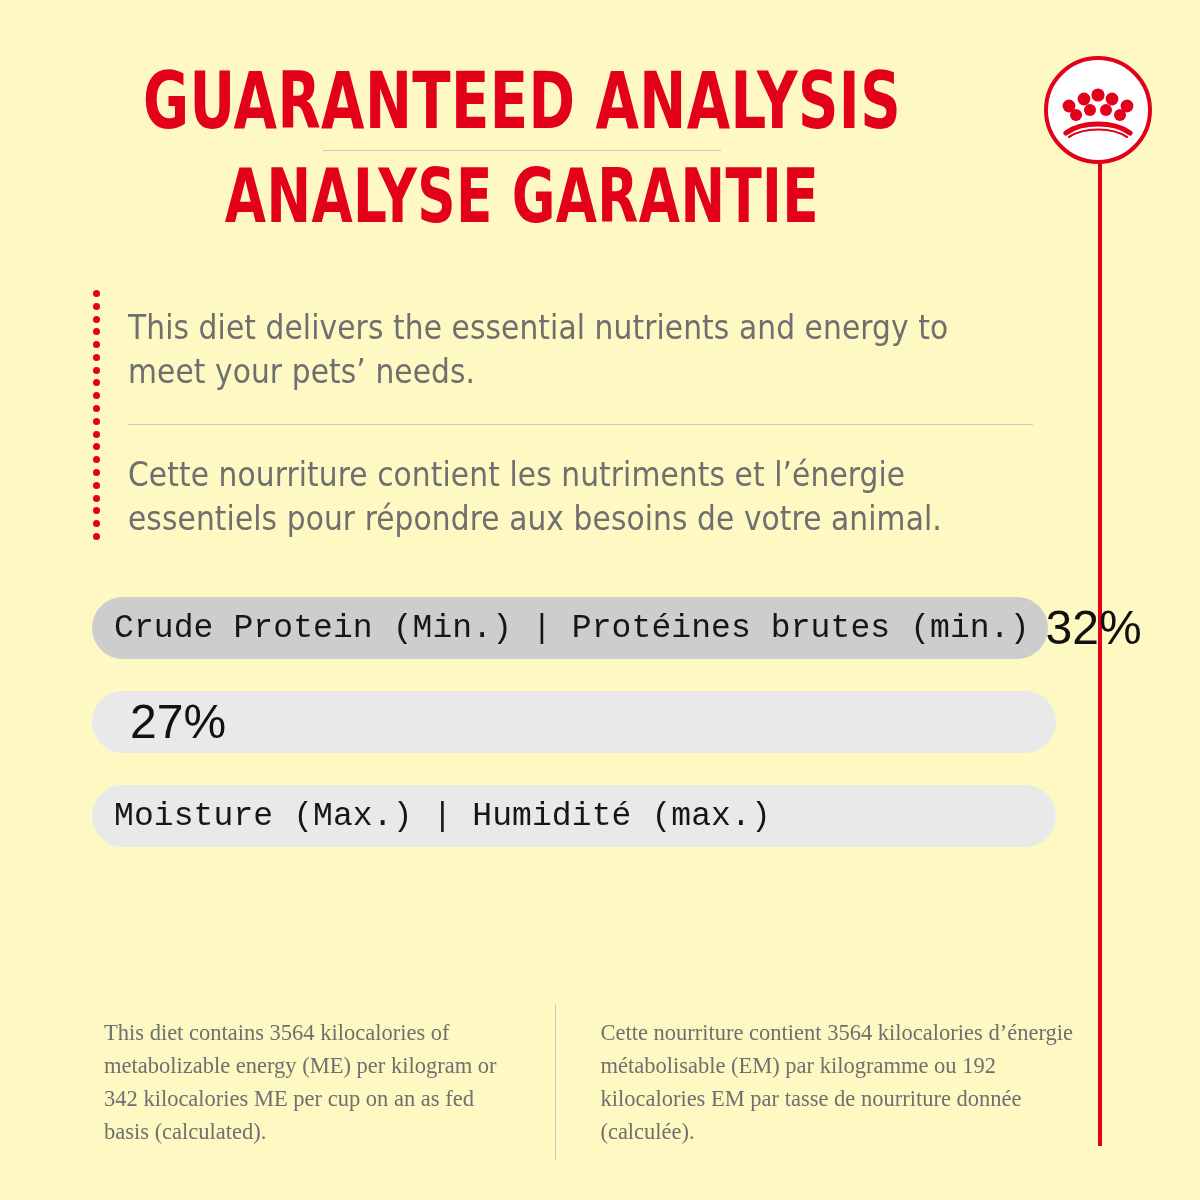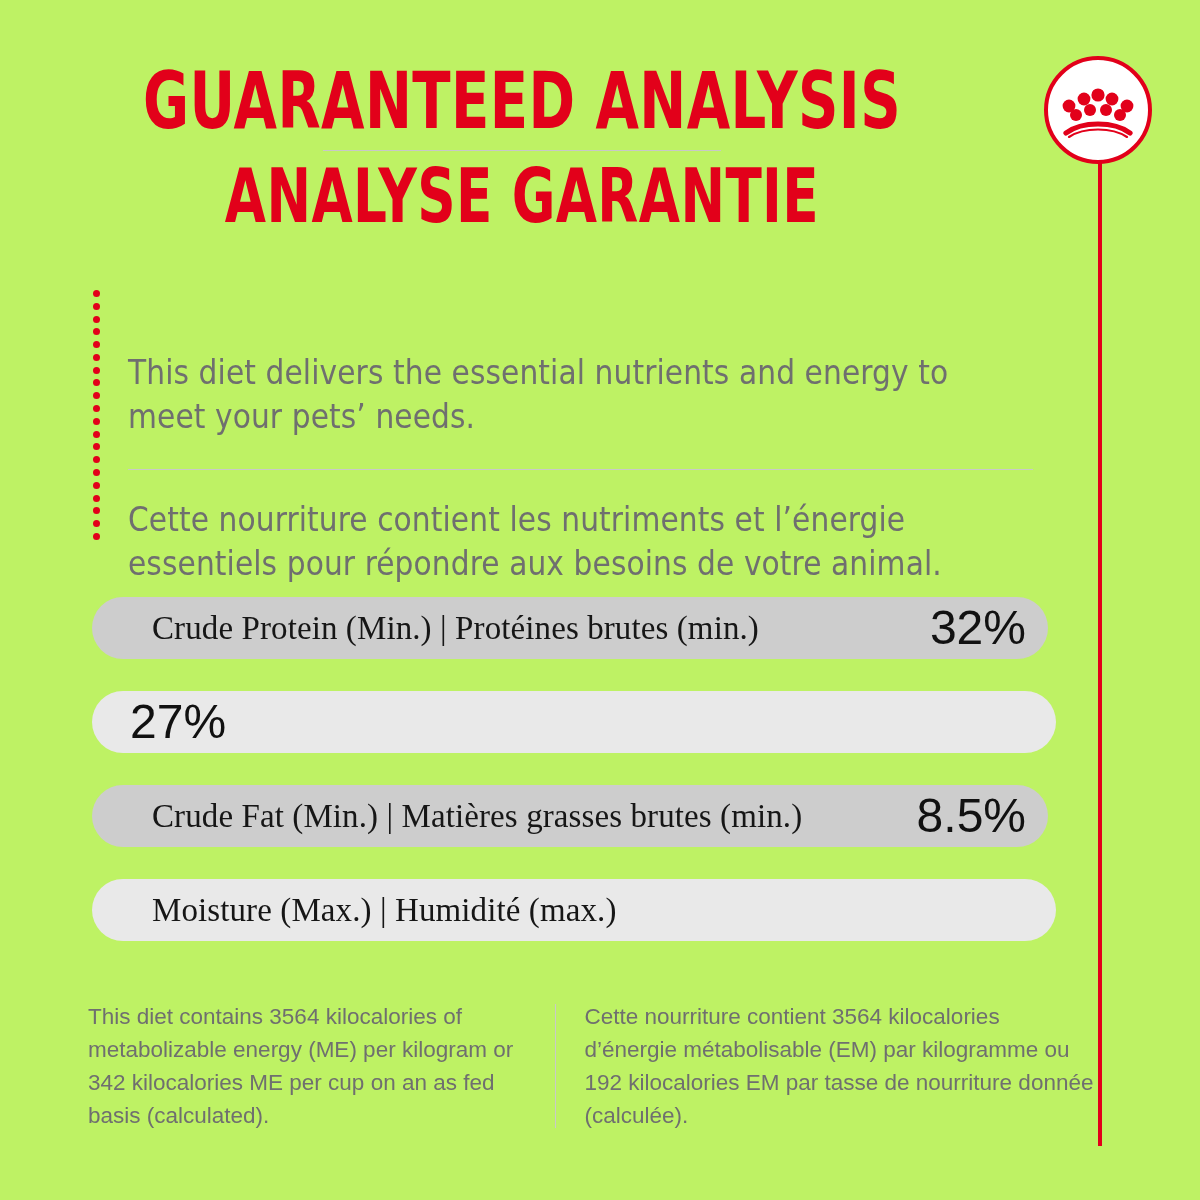--- a/index.html
+++ b/index.html
@@ -11,21 +11,21 @@
     width: 1200px;
     height: 1200px;
     font-family: "Liberation Sans", sans-serif;
     -webkit-font-smoothing: antialiased;
   }
 
   #page {
     position: relative;
     width: 1200px;
     height: 1200px;
-    background: #bef264;
+    background: #fef9c3;
     overflow: hidden;
   }
 
   
   .brand-stem {
     position: absolute;
     left: 1098px;
     top: 150px;
     width: 4px;
     height: 996px;
@@ -100,21 +100,20 @@
     border-radius: 50%;
     background: #e2001a;
   }
 
   
   .intro {
     position: absolute;
     left: 128px;
     top: 306px;
     width: 905px;
-    margin-top: 45px;
   }
   .intro p {
     margin: 0;
     color: #6f6f6f;
     font-family: "Liberation Sans Narrow", "DejaVu Sans Condensed", "Liberation Sans", sans-serif;
     font-size: 33px;
     line-height: 44px;
     letter-spacing: 0.1px;
   }
   .intro-rule {
@@ -138,25 +137,24 @@
     border-radius: 31px;
     padding: 0 22px 0 22px;
     box-sizing: border-box;
     margin-bottom: 32px;
   }
   .row.dark  { background: #cdcdcd; width: 956px; }
   .row.light { background: #e9e9e9; width: 964px; }
 
   .row-label {
     color: #161616;
-    font-family: Liberation Serif, serif;
+    font-family: Liberation Mono, monospace;
     font-size: 33px;
     letter-spacing: 0.1px;
     white-space: nowrap;
-    margin-left: 38px;
   }
   .row-value {
     color: #111111;
     font-family: Liberation Sans, sans-serif;
     font-size: 48px;
     line-height: 48px;
     white-space: nowrap;
     padding-left: 16px;
   }
 
@@ -175,21 +173,21 @@
     line-height: 33px;
   }
   .footer-col.en { width: 455px; padding-right: 18px; }
   .footer-divider {
     width: 1px;
     background: #c9c9c9;
     margin: 4px 0 4px 0;
     flex: 0 0 1px;
   }
   .footer-col.fr { width: 520px; padding-left: 28px; }
-  .footer-col p { margin: 0; }
+  .footer-col p { margin: 16px; font-family: Liberation Serif, serif; }
 </style>
 </head>
 <body>
 
 <div id="page">
 
   <div class="brand-stem"></div>
   <div class="brand-circle"></div>
   <svg class="brand-crown" viewBox="0 0 72 52">
     <circle cx="7" cy="20" r="6.4" fill="#e2001a"></circle>
@@ -244,24 +242,20 @@
 
     <div class="row dark">
       <span class="row-label">Crude Protein (Min.) | Protéines brutes (min.)</span>
       <span class="row-value">32%</span>
     </div>
 
     <div class="row light">
       <span class="row-value">27%</span>
     </div>
 
-    <div class="row dark">
-      <span class="row-label">Crude Fat (Min.) | Matières grasses brutes (min.)</span>
-      <span class="row-value">8.5%</span>
-    </div>
 
     <div class="row light">
       <span class="row-label">Moisture (Max.) | Humidité (max.)</span>
     </div>
 
   </div>
 
   <div class="footer">
     <div class="footer-col en">
       <p>This diet contains 3564 kilocalories of metabolizable energy (ME) per kilogram or 342 kilocalories ME per cup on an as fed basis (calculated).</p>

